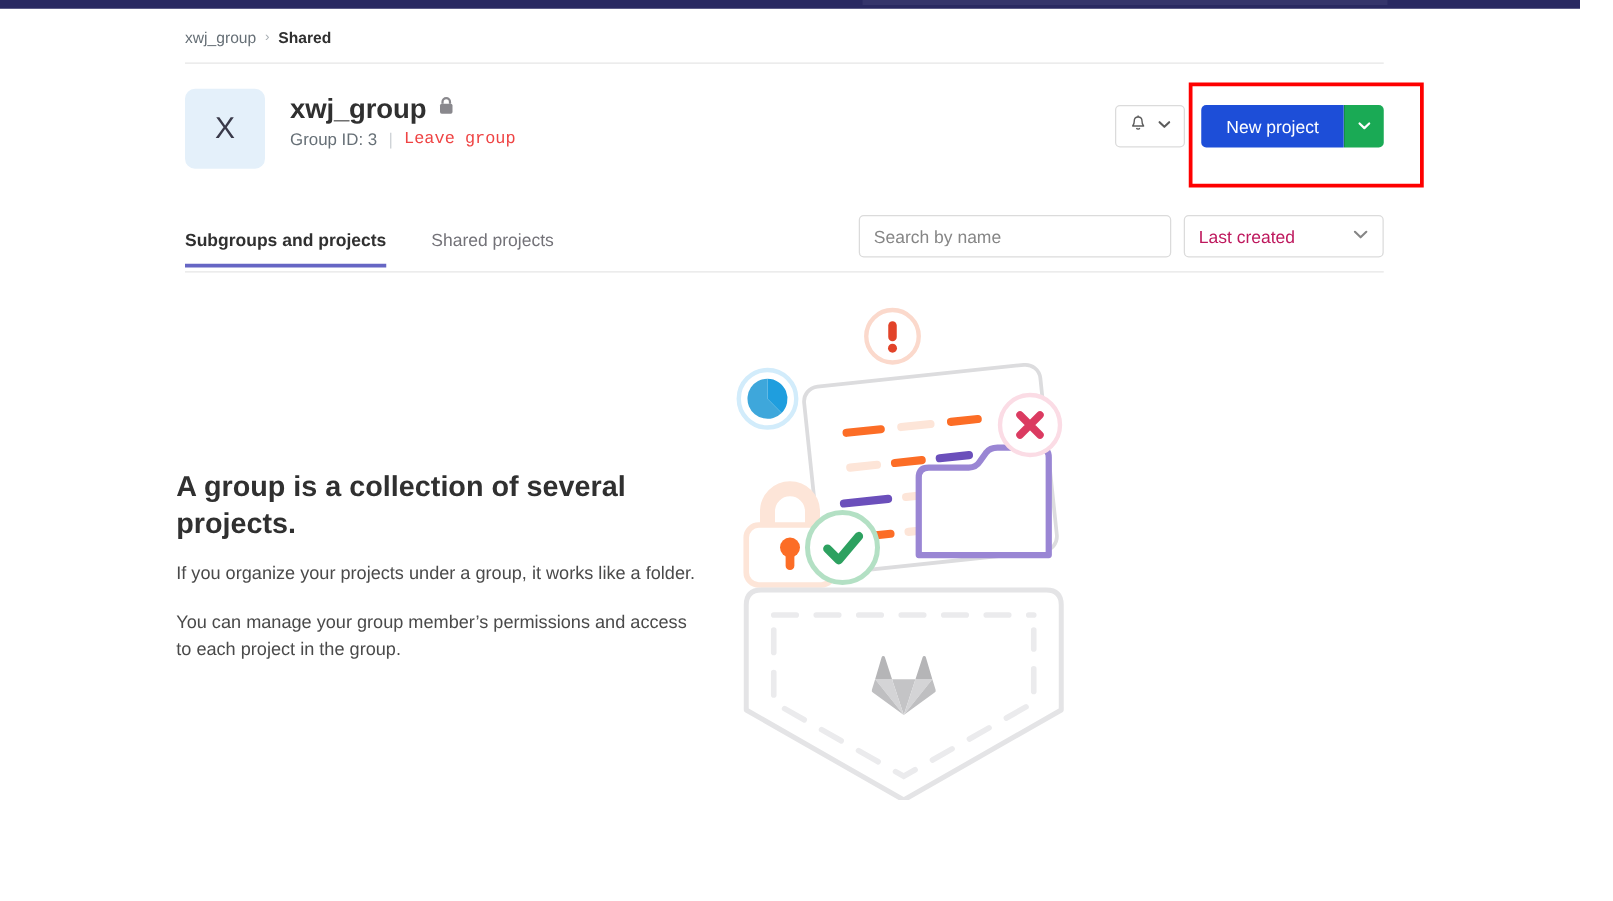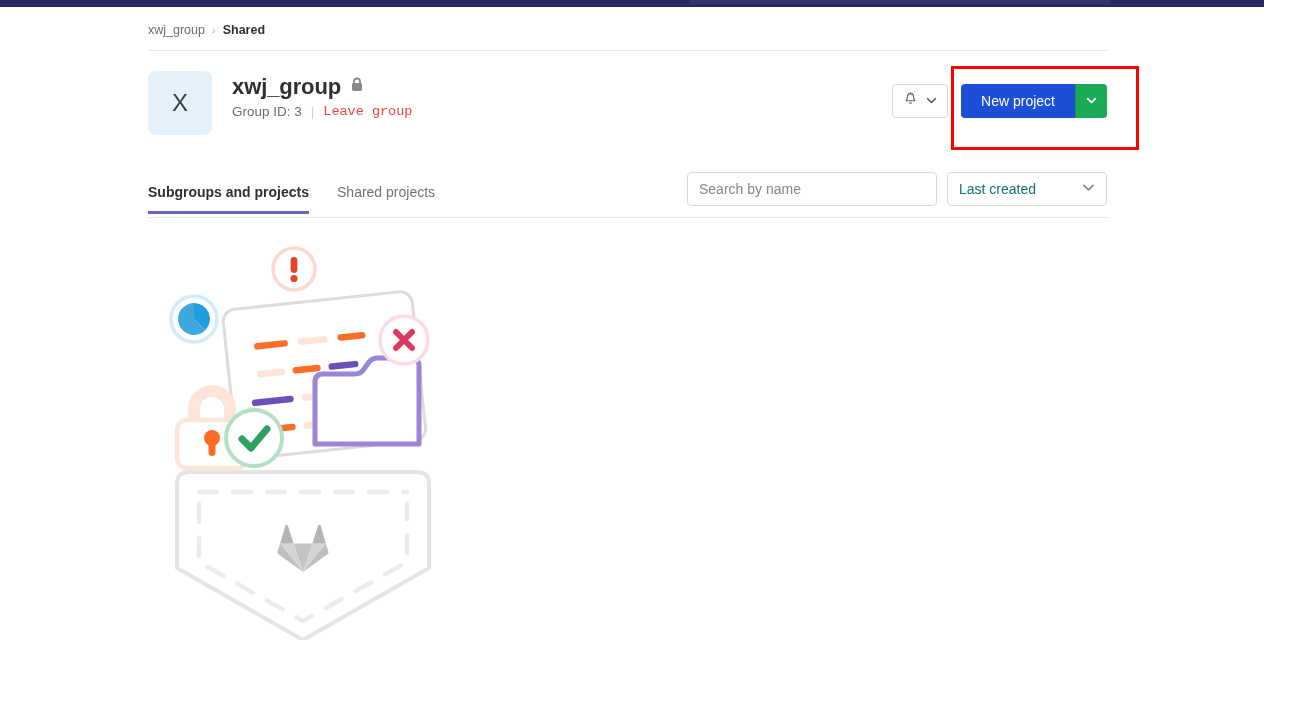--- a/index.html
+++ b/index.html
@@ -126,21 +126,21 @@
   }
 
   
   .tabs-row {
     position: relative;
     margin-top: 22px;
     height: 46px;
     border-bottom: 1px solid #e6e6e6;
     display: flex; align-items: flex-start;
   }
-  .tabs { display: flex; align-items: flex-start; }
+  .tabs { display: flex; align-items: flex-start; gap: 8px; }
   .tab {
     font-size: 14px;
     color: #737278;
     padding: 12px 14px 13px 14px;
     cursor: pointer;
     position: relative;
     white-space: nowrap;
   }
   .tab:first-child { padding-left: 0; }
   .tab.active { color: #303030; font-weight: 700; }
@@ -167,21 +167,21 @@
   }
   .search-box::placeholder { color: #868686; }
   .sort-select {
     margin-left: 10px;
     width: 160px; height: 34px;
     border: 1px solid #dbdbdb;
     border-radius: 4px;
     background: #fff;
     display: flex; align-items: center; justify-content: space-between;
     padding: 0 11px;
-    font-size: 14px; color: #0f766e;
+    font-size: 14px; color: #be185d;
     cursor: pointer;
   }
 
   
   .empty-state {
     position: absolute;
     left: 141px; top: 240px;
     width: 966px;
     display: flex;
     align-items: flex-start;
@@ -282,20 +282,25 @@
             </svg>
           </span>
         </div>
       </div>
     </div>
   </div>
 
   <div class="annotation-box"></div>
 
   <div class="empty-state">
+    <div class="empty-text">
+      <h2 class="empty-title">A group is a collection of several projects.</h2>
+      <p class="empty-p">If you organize your projects under a group, it works like a folder.</p>
+      <p class="empty-p">You can manage your group member’s permissions and access to each project in the group.</p>
+    </div>
 
     <div class="empty-illustration">
       <svg width="300" height="400" viewBox="0 0 300 400">
 
         <g transform="rotate(-6 150 180)">
           <rect x="75" y="62" width="190" height="150" rx="12" fill="#ffffff" stroke="#dcdcde" stroke-width="3"></rect>
 
           <rect x="103" y="98" width="34" height="6.5" rx="3.2" fill="#fc6d26"></rect>
           <rect x="147" y="98" width="30" height="6.5" rx="3.2" fill="#fde5d8"></rect>
           <rect x="187" y="98" width="28" height="6.5" rx="3.2" fill="#fc6d26"></rect>

